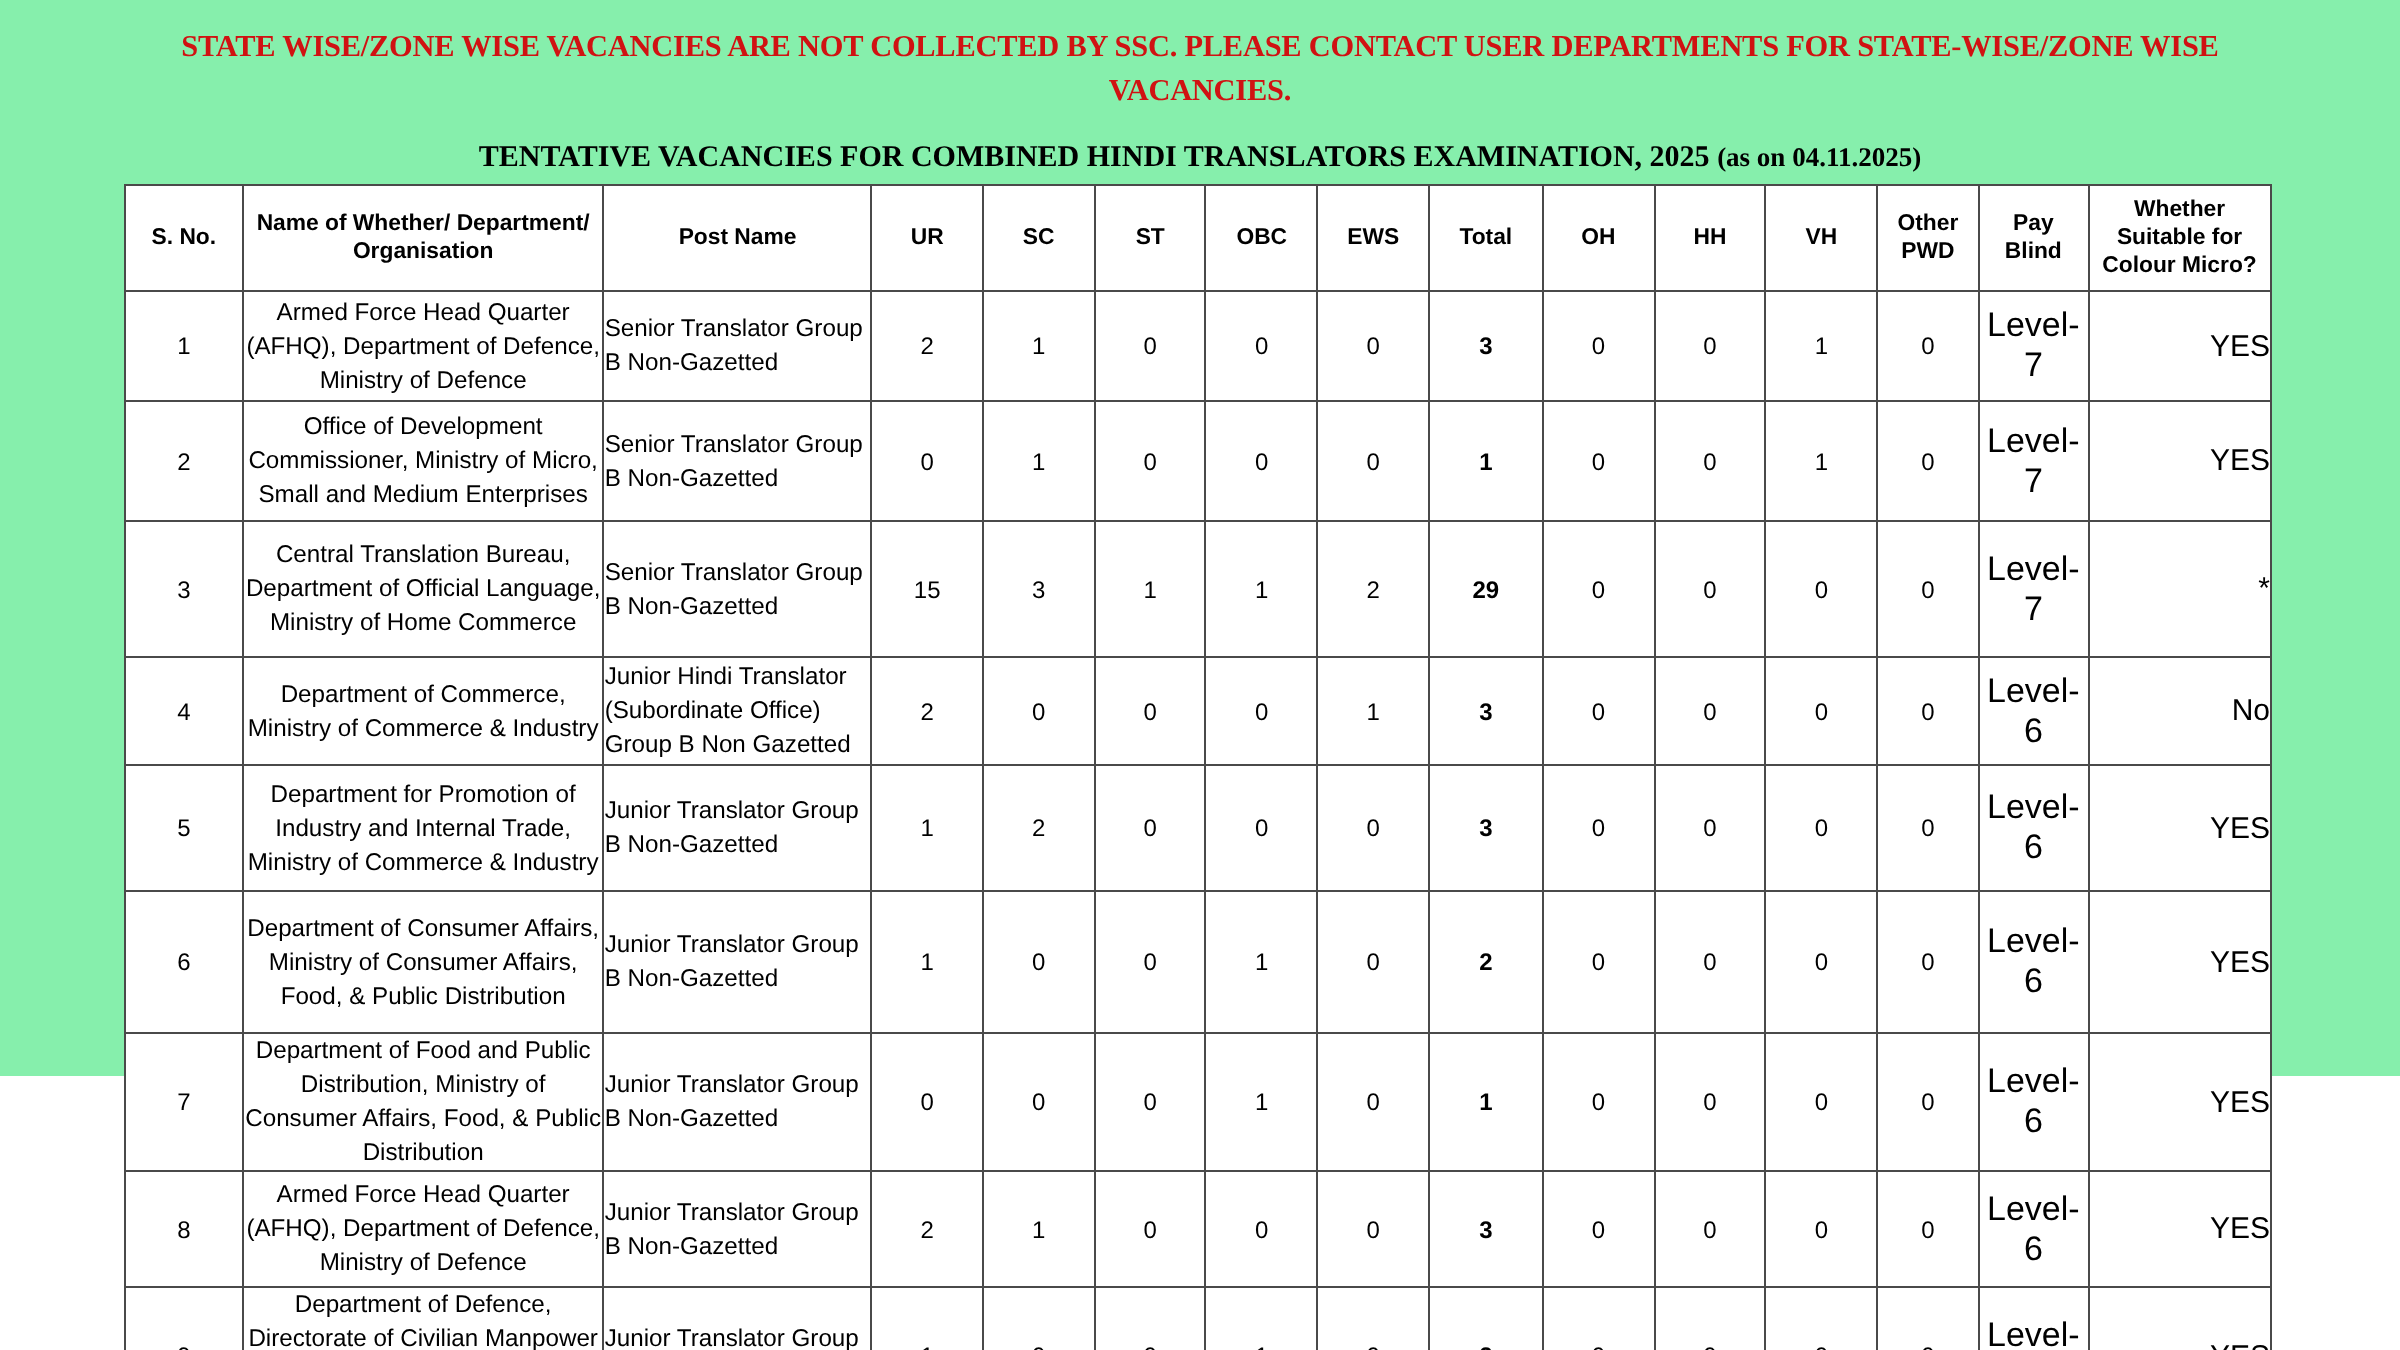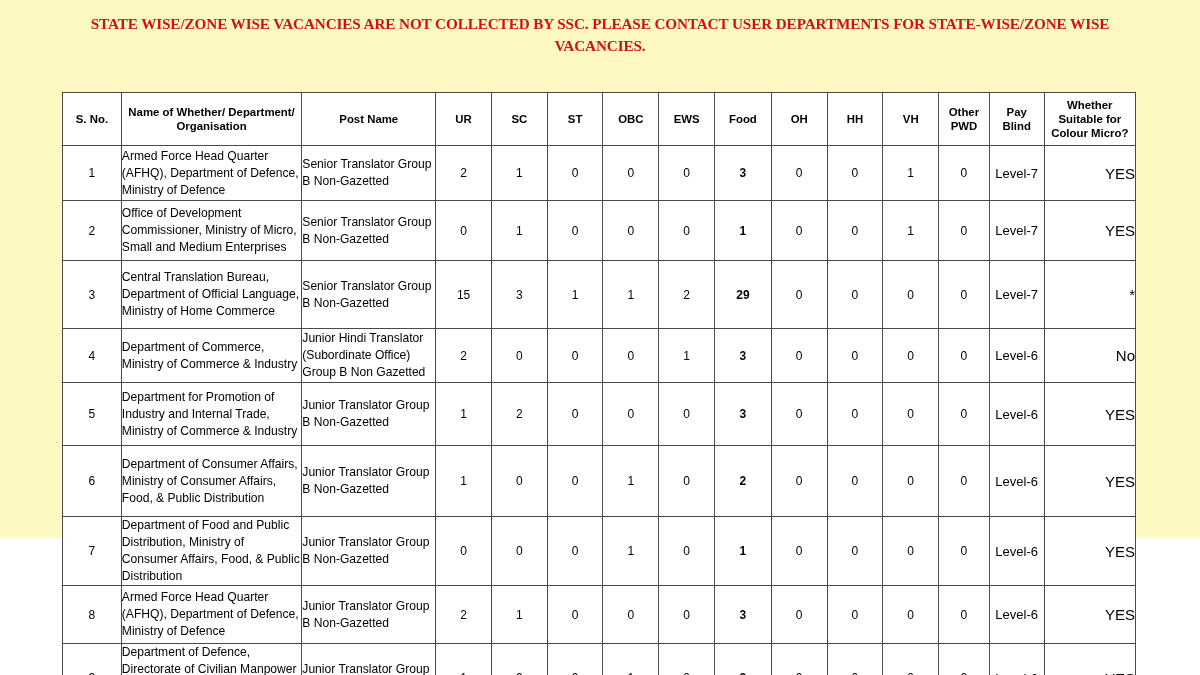--- a/index.html
+++ b/index.html
@@ -11,21 +11,21 @@
     width: 1200px;
     height: 675px;
     overflow: hidden;
     font-family: "Liberation Sans", sans-serif;
     color: #000000;
   }
   .page {
     position: relative;
     width: 1200px;
     height: 538px;
-    background: #fef9c3;
+    background: #86efac;
   }
 
   
   .notice {
     position: absolute;
     left: 62px;
     top: 13px;
     width: 1076px;
     text-align: center;
     font-family: "Liberation Serif", serif;
@@ -92,42 +92,42 @@
 
   td.sno {
     text-align: center;
     font-size: 12px;
     font-weight: normal;
   }
   td.mintxt {
     font-size: 12.1px;
     line-height: 17px;
     padding: 3px 4px 3px 8px;
-    text-align: left;
+    text-align: center;
     margin-top: 40px;
   }
   td.posttxt {
     font-size: 12.1px;
     line-height: 17px;
     padding: 3px 2px 3px 5px;
     text-align: left;
     margin-left: 32px;
   }
   td.num {
     text-align: center;
     font-size: 12px;
   }
   td.total {
     text-align: center;
     font-size: 12px;
     font-weight: bold;
   }
   td.pay {
     text-align: center;
-    font-size: 13px;
+    font-size: 17px;
   }
   td.blind {
     text-align: right;
     font-size: 15px;
   }
 
   
   tr.r1 td { height: 54px; }
   tr.r2 td { height: 59px; }
   tr.r3 td { height: 67px; }
@@ -138,20 +138,21 @@
   tr.r8 td { height: 57px; }
   tr.r9 td { height: 60px; }
 </style>
 </head>
 <body>
 
 <div class="page">
 
   <div class="notice">STATE WISE/ZONE WISE VACANCIES ARE NOT COLLECTED BY SSC. PLEASE CONTACT USER DEPARTMENTS FOR STATE-WISE/ZONE WISE VACANCIES.</div>
 
+  <div class="subtitle"><span>TENTATIVE VACANCIES FOR COMBINED HINDI TRANSLATORS EXAMINATION, 2025</span> <span class="asof">(as on 04.11.2025)</span></div>
 
   <div class="tbl-wrap">
     <table class="vac">
       <colgroup>
         <col class="c-sno">
           <col class="c-min">
           <col class="c-post">
         <col class="c-num">
           <col class="c-num">
           <col class="c-num">
@@ -168,21 +169,21 @@
       <thead>
         <tr>
           <th>S. No.</th>
           <th>Name of Whether/ Department/ Organisation</th>
           <th>Post Name</th>
           <th>UR</th>
           <th>SC</th>
           <th>ST</th>
           <th>OBC</th>
           <th>EWS</th>
-          <th>Food</th>
+          <th>Total</th>
           <th>OH</th>
           <th>HH</th>
           <th>VH</th>
           <th>Other PWD</th>
           <th>Pay Blind</th>
           <th>Whether Suitable for Colour Micro?</th>
         </tr>
       </thead>
       <tbody>
 

